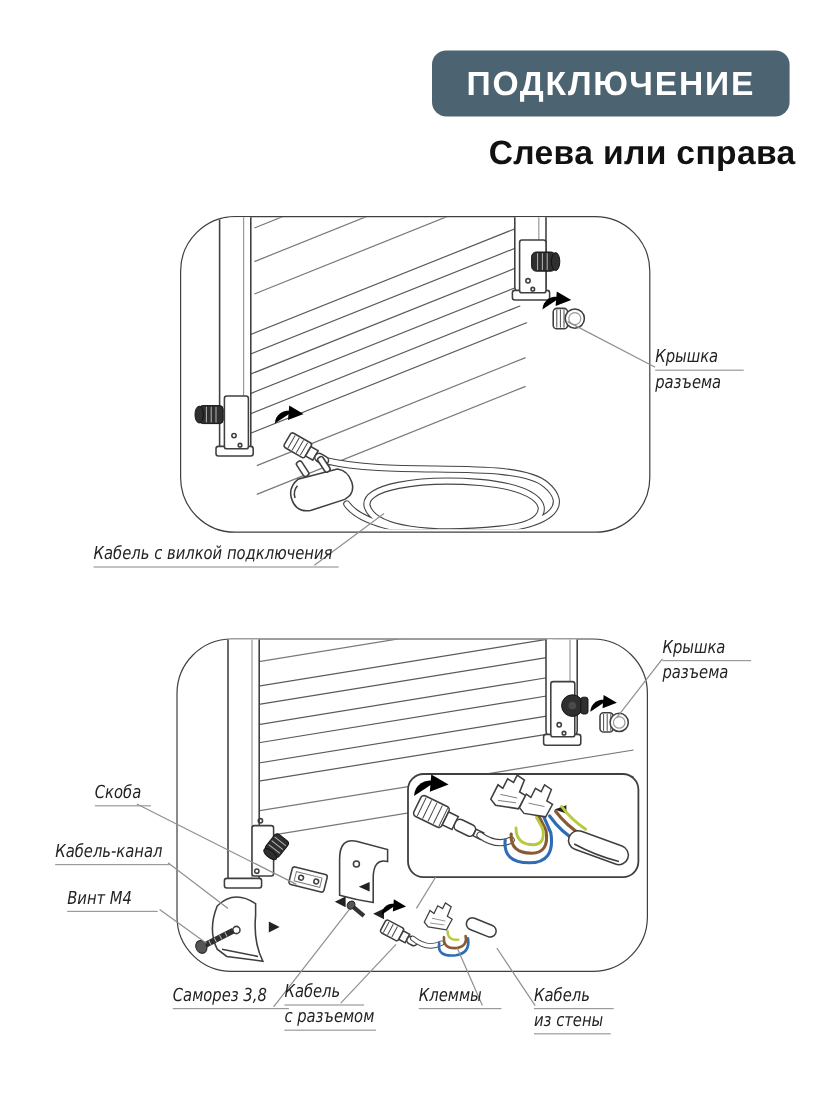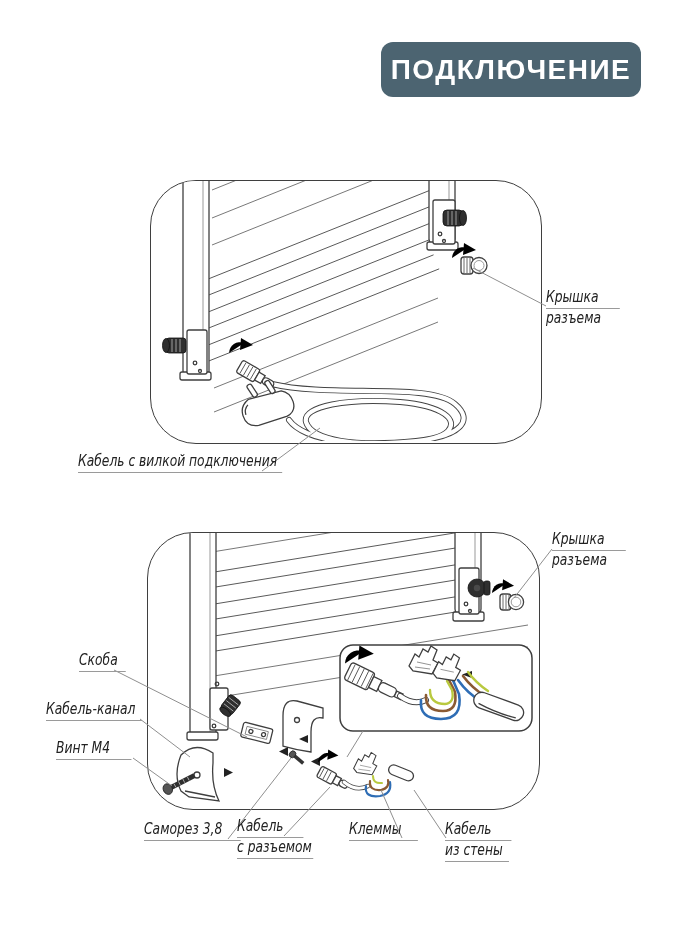--- a/index.html
+++ b/index.html
@@ -1,22 +1,22 @@
 <!DOCTYPE html>
 <html style="--badge-bg: #4c6471; --badge-text: #ffffff; --arrow-red: #e0261c; --wire-blue: #2e6db5; --wire-brown: #8a5a33; --wire-yellow-green: #b9c93f; --drawing-line: #3f3f3f; --leader-line: #8f8f8f; --label-text: #222222;"><head>
 <meta charset="utf-8">
 <style>
   html,body{margin:0;padding:0;background:#fff;}
   #page{position:relative;width:695px;height:929px;background:#fff;overflow:hidden;
         font-family:"Liberation Sans",sans-serif;}
   
-  #badge{position:absolute;left:360px;top:42px;width:260px;height:55px;
+  #badge{position:absolute;left:360px;top:42px;width:298px;height:55px;
          background:var(--badge-bg,#4c6471);border-radius:12px;
          display:flex;align-items:center;justify-content:center;
-         color:var(--badge-text,#fff);font-size:28px;font-weight:bold;letter-spacing:1.5px;margin-left:21px;}
+         color:var(--badge-text,#fff);font-size:28px;font-weight:bold;letter-spacing:1.5px;}
   #subtitle{position:absolute;right:32px;top:112px;color:#111;
             font-size:28px;font-weight:bold;letter-spacing:.3px;}
   
   .panel{position:absolute;border:1.5px solid var(--drawing-line,#3f3f3f);border-radius:46px;background:transparent;}
   #panel1{left:150px;top:180px;width:390px;height:262px;}
   #panel2{left:147px;top:532px;width:391px;height:276px;}
   
   #art{position:absolute;left:0;top:0;}
   
   .lbl{position:absolute;font-family:"DejaVu Sans",sans-serif;font-style:italic;
@@ -40,20 +40,21 @@
   .cable-o{stroke:#444;stroke-width:6;fill:none;stroke-linecap:round;}
   .cable-i{stroke:#fff;stroke-width:4.2;fill:none;stroke-linecap:round;}
   .tri{fill:#222;}
 </style>
 </head>
 <body>
 
 <div id="page">
 
   <div id="badge">ПОДКЛЮЧЕНИЕ</div>
+  <div id="subtitle">Слева или справа</div>
 
   <div id="panel1" class="panel"></div>
   <div id="panel2" class="panel"></div>
 
   <svg id="art" width="695" height="929" viewBox="0 0 695 929">
     <defs>
       <clipPath id="clip1">
           <rect x="151" y="181" width="388" height="260" rx="45"></rect>
         </clipPath>
       <clipPath id="clip2">

